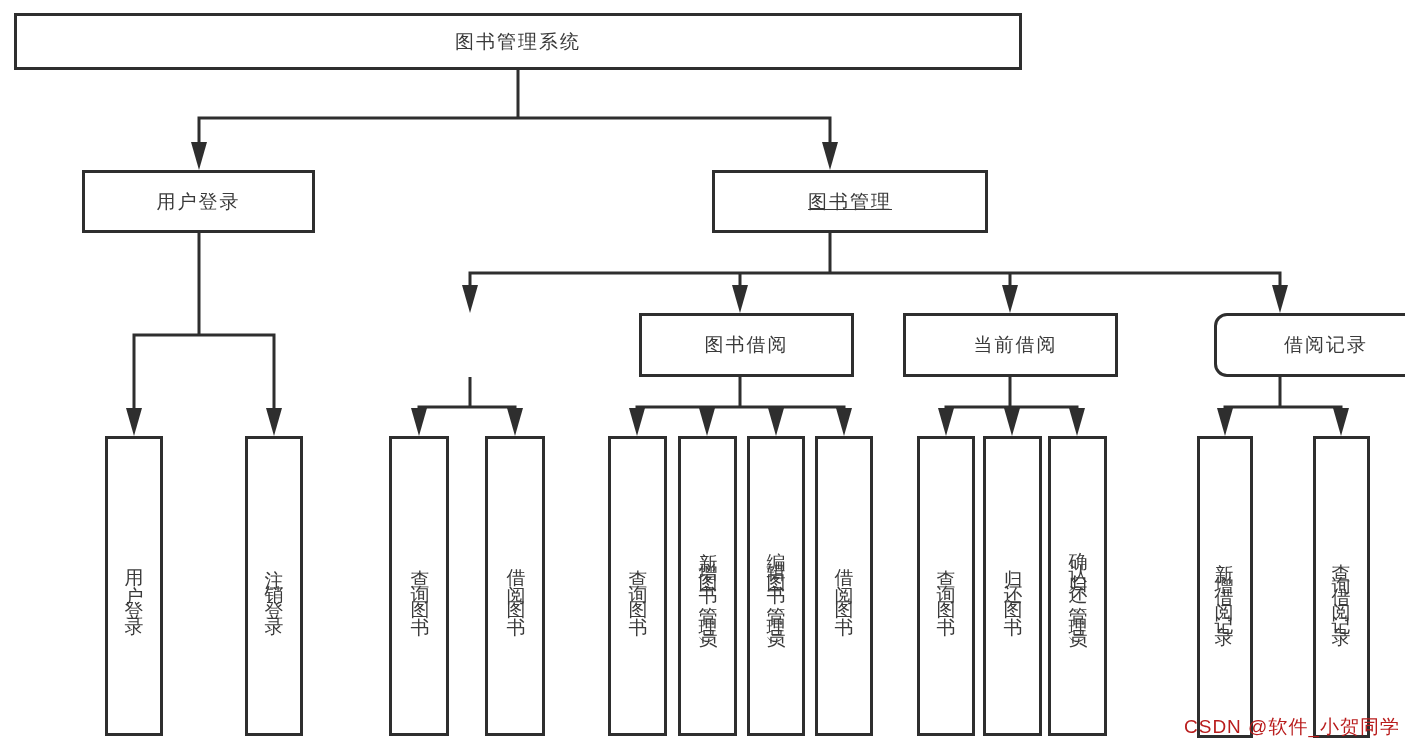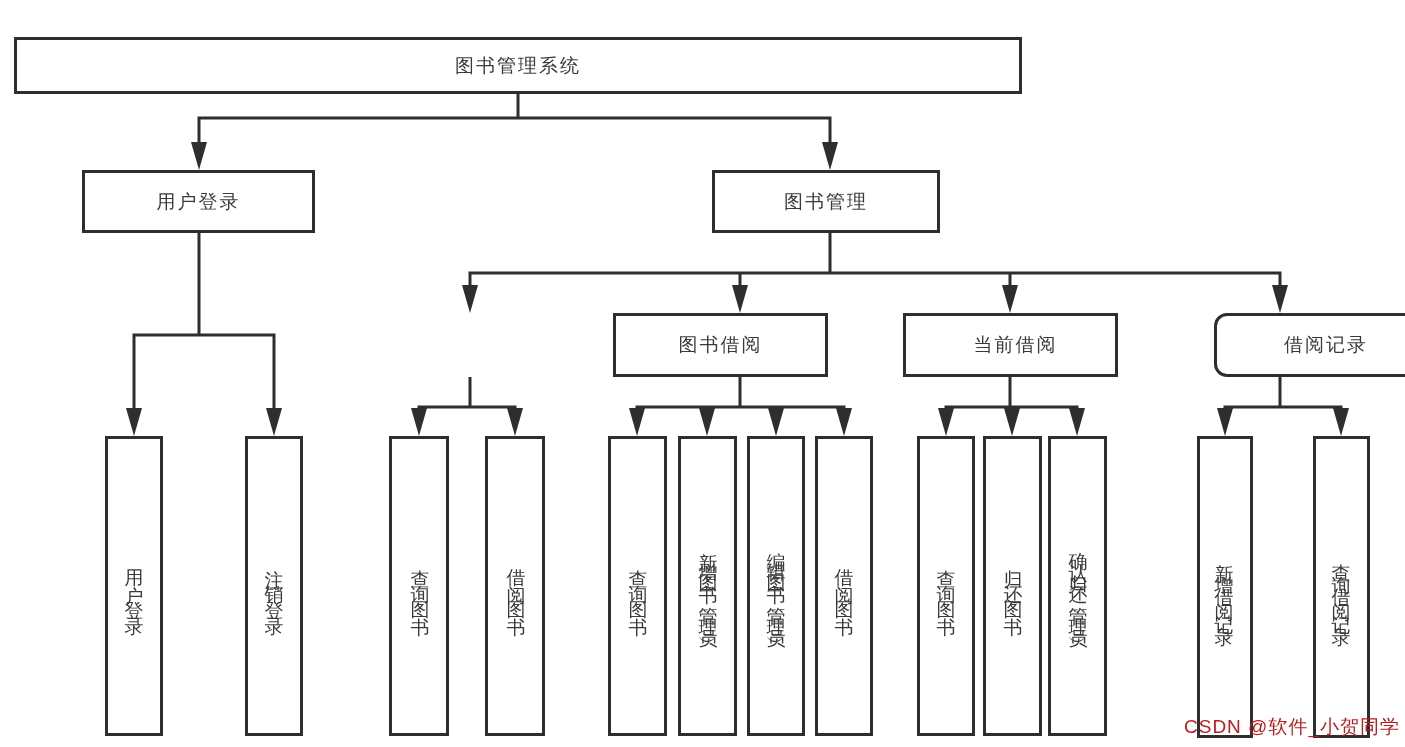--- a/index.html
+++ b/index.html
@@ -56,26 +56,26 @@
       <polygon points="768,408 784,408 776,436"></polygon>
       <polygon points="836,408 852,408 844,436"></polygon>
       <polygon points="938,408 954,408 946,436"></polygon>
       <polygon points="1004,408 1020,408 1012,436"></polygon>
       <polygon points="1069,408 1085,408 1077,436"></polygon>
       <polygon points="1217,408 1233,408 1225,436"></polygon>
       <polygon points="1333,408 1349,408 1341,436"></polygon>
     </g>
   </svg>
 
-  <div class="node h-node" style="left:14px;top:13px;width:1008px;height:57px;margin-top:24px;">图书管理系统</div>
+  <div class="node h-node" style="left:14px;top:13px;width:1008px;height:57px;">图书管理系统</div>
 
   <div class="node h-node" style="left:82px;top:170px;width:233px;height:63px;">用户登录</div>
-  <div class="node h-node" style="left:712px;top:170px;width:228px;height:63px;">图书管理</div>
+  <div class="node h-node" style="left:712px;top:170px;width:276px;height:63px;text-decoration:underline;">图书管理</div>
 
-  <div class="node h-node" style="left:613px;top:313px;width:215px;height:64px;">图书借阅</div>
+  <div class="node h-node" style="left:639px;top:313px;width:215px;height:64px;">图书借阅</div>
   <div class="node h-node" style="left:903px;top:313px;width:215px;height:64px;padding-left:10px;">当前借阅</div>
   <div class="node h-node" style="left:1214px;top:313px;width:224px;height:64px;border-radius:13px;">借阅记录</div>
 
   <div class="node v-node" style="left: 105px; top: 436px; width: 58px; height: 300px; letter-spacing: 16px;">用户登录</div>
   <div class="node v-node" style="left: 245px; top: 436px; width: 58px; height: 300px; letter-spacing: 16px;">注销登录</div>
 
   <div class="node v-node" style="left: 389px; top: 436px; width: 60px; height: 300px; letter-spacing: 16px;">查询图书</div>
   <div class="node v-node" style="left: 485px; top: 436px; width: 60px; height: 300px; letter-spacing: 16px;">借阅图书</div>
 
   <div class="node v-node" style="left: 608px; top: 436px; width: 59px; height: 300px; letter-spacing: 16px;">查询图书</div>

